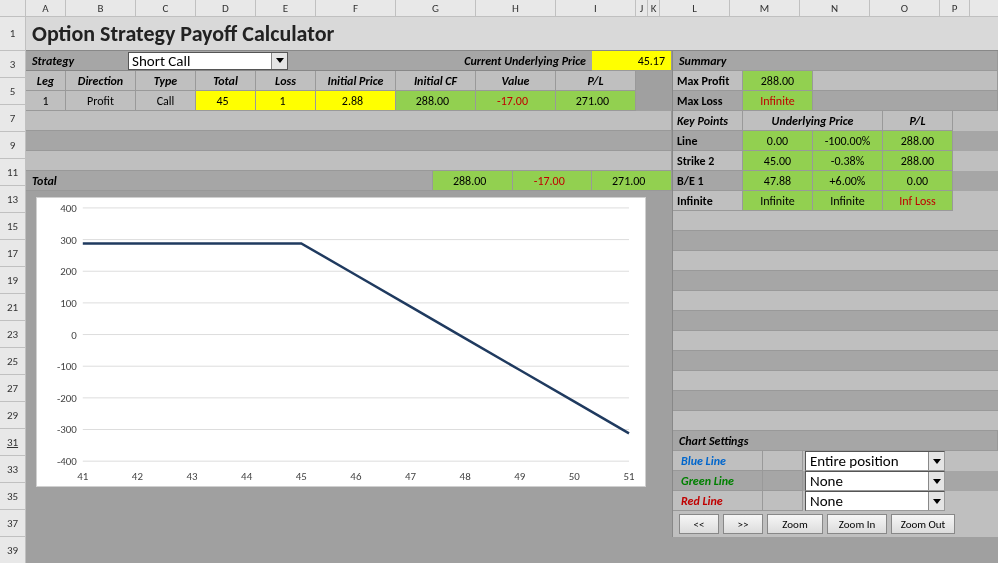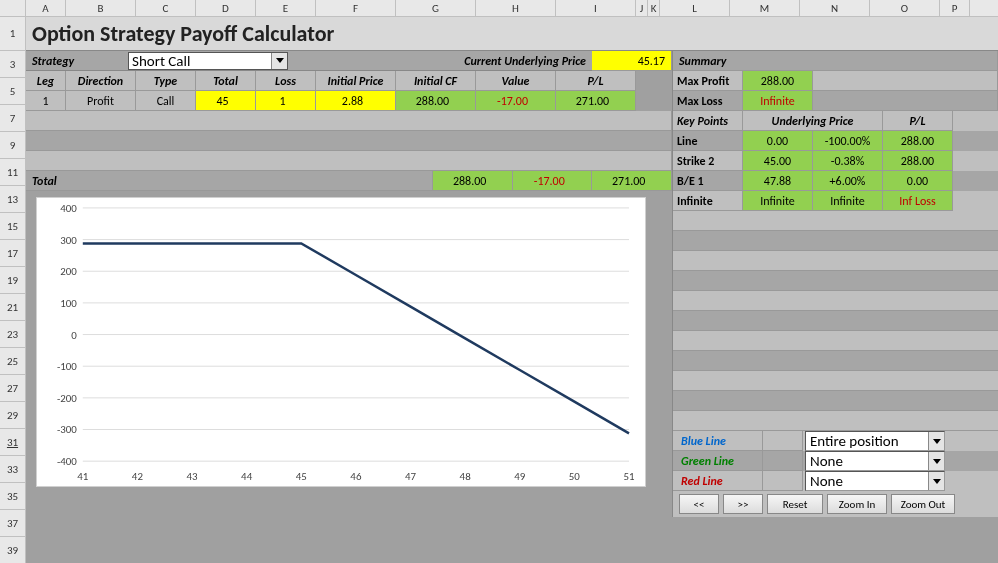--- a/index.html
+++ b/index.html
@@ -361,20 +361,23 @@
       <div class="spacer-row"></div>
       <div class="spacer-row2"></div>
       <div class="spacer-row"></div>
       <div class="spacer-row2"></div>
       <div class="spacer-row"></div>
       <div class="spacer-row2"></div>
       <div class="spacer-row"></div>
       <div class="spacer-row2"></div>
       <div class="spacer-row"></div>
 
+      <div class="row-grey">
+          <div class="lbl lbl-italic" style="width:100%">Chart Settings</div>
+        </div>
       <div class="rp row-greylight">
         <div class="rL bluetxt lbl-italic" style="width:90px;padding-left:8px">Blue Line</div>
         <div style="width:40px"></div>
         <div class="dd" style="width:140px">
           <span>Entire position</span>
           <div class="arrow"></div>
         </div>
       </div>
       <div class="rp row-grey">
         <div class="rL greentxt lbl-italic" style="width:90px;padding-left:8px">Green Line</div>
@@ -389,20 +392,20 @@
         <div style="width:40px"></div>
         <div class="dd" style="width:140px">
           <span>None</span>
           <div class="arrow"></div>
         </div>
       </div>
 
       <div class="btnrow">
         <div class="btn small">&lt;&lt;</div>
         <div class="btn small">&gt;&gt;</div>
-        <div class="btn" style="width:56px">Reset</div>
+        <div class="btn" style="width:56px">Zoom</div>
         <div class="btn" style="width:60px">Zoom In</div>
         <div class="btn" style="width:64px">Zoom Out</div>
       </div>
     </div>
   </div>
 
 </div>
 
 </body></html>

